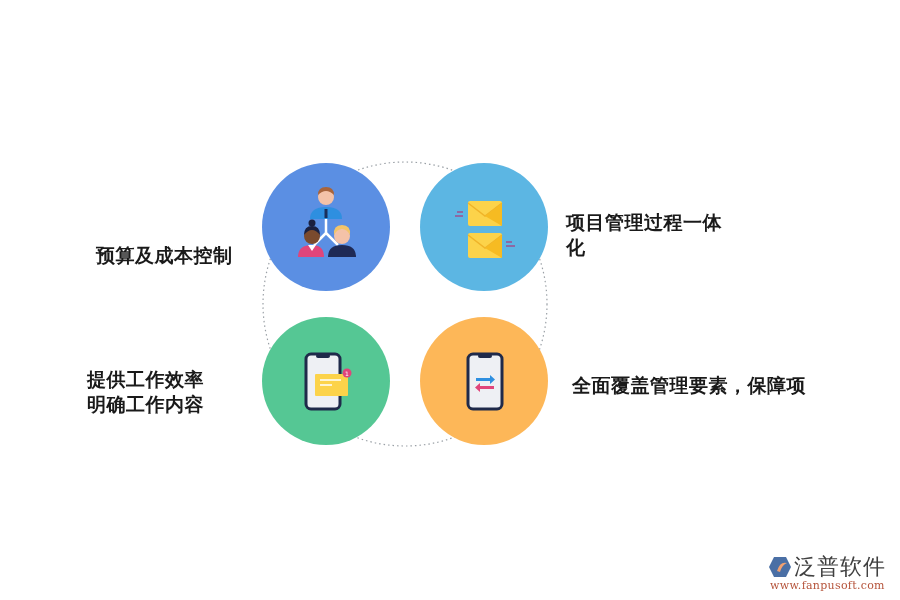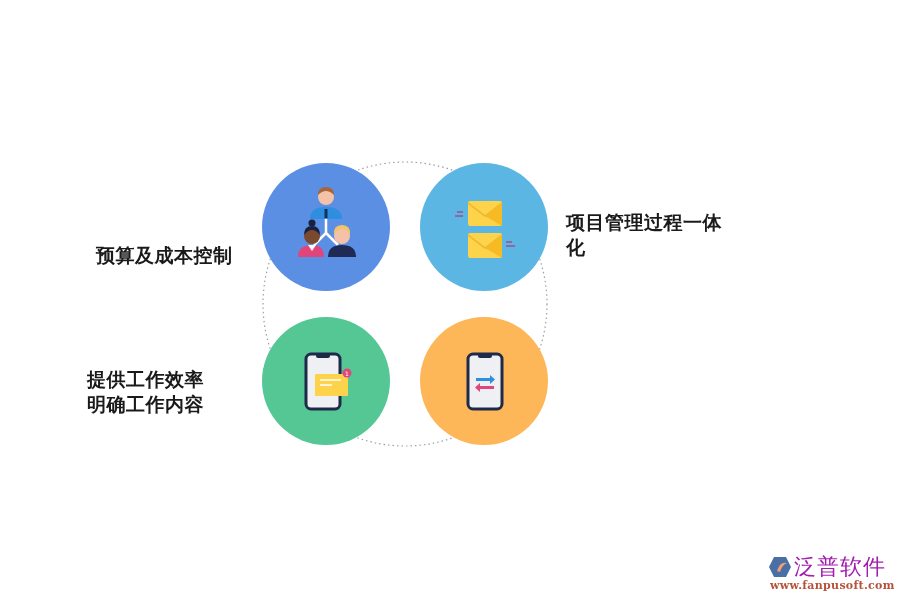--- a/index.html
+++ b/index.html
@@ -11,26 +11,26 @@
   .node {
     position: absolute; width: 128px; height: 128px; border-radius: 50%;
   }
   .node svg { position: absolute; left: 0; top: 0; }
   .label {
     position: absolute; font-weight: bold; font-size: 19px; color: #1a1a1a;
     line-height: 25px; letter-spacing: 0.5px;
   }
   .logo { position: absolute; left: 766px; top: 552px; width: 130px; height: 44px; }
   .logo-title {
-    position: absolute; left: 28px; top: 0px; font-size: 22px; color: #a21caf; letter-spacing: 1px;
+    position: absolute; left: 28px; top: 0px; font-size: 22px; color: #404040; letter-spacing: 1px;
     font-family: "DejaVu Sans", sans-serif;
   }
   .logo-url {
     position: absolute; left: 4px; top: 27px; font-size: 11px; color: #b5533a;
-    font-family: "DejaVu Serif", serif; letter-spacing: 0.3px; font-weight: bold;
+    font-family: "DejaVu Serif", serif; letter-spacing: 0.3px;
   }
   .logo svg { position: absolute; left: 2px; top: 3px; }
 </style>
 </head>
 <body>
 
 <svg class="ring" width="900" height="600">
   <circle cx="405" cy="304" r="142" fill="none" stroke="#9aa0a6" stroke-width="1.2" stroke-dasharray="1.5 3"></circle>
 </svg>
 
@@ -97,20 +97,21 @@
 </div>
 <div class="label" style="left:566px;top:210px;width:184px;">
   <div>项目管理过程一体</div>
   <div>化</div>
 </div>
 <div class="label" style="left:87px;top:367px;">
   <div>提供工作效率</div>
   <div>明确工作内容</div>
 </div>
 <div class="label" style="left:546px;top:373px;text-align:center;width:286px;">
+  <div>全面覆盖管理要素，保障项</div>
 </div>
 
 <div class="logo">
   <svg width="24" height="24" viewBox="0 0 24 24">
     <path d="M6 2 L18 2 L23 12 L18 22 L6 22 L1 12 Z" fill="#4a6fa5"></path>
     <path d="M9 16 Q12 6 19 8 Q14 10 12 17 Z" fill="#f0a070"></path>
   </svg>
   <div class="logo-title">泛普软件</div>
   <div class="logo-url">www.fanpusoft.com</div>
 </div>

